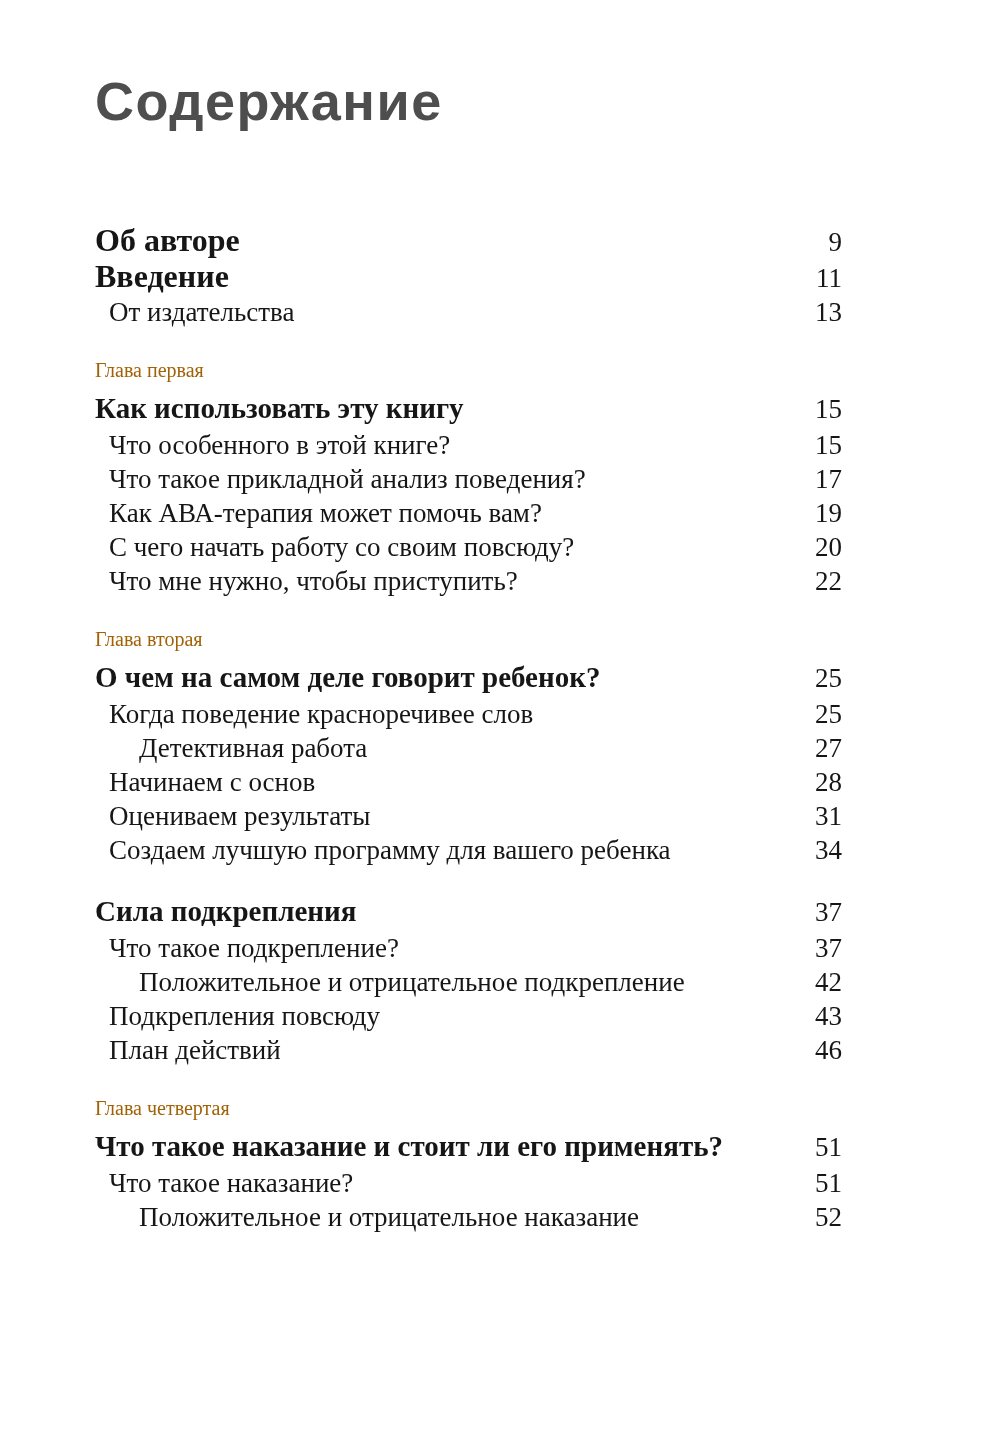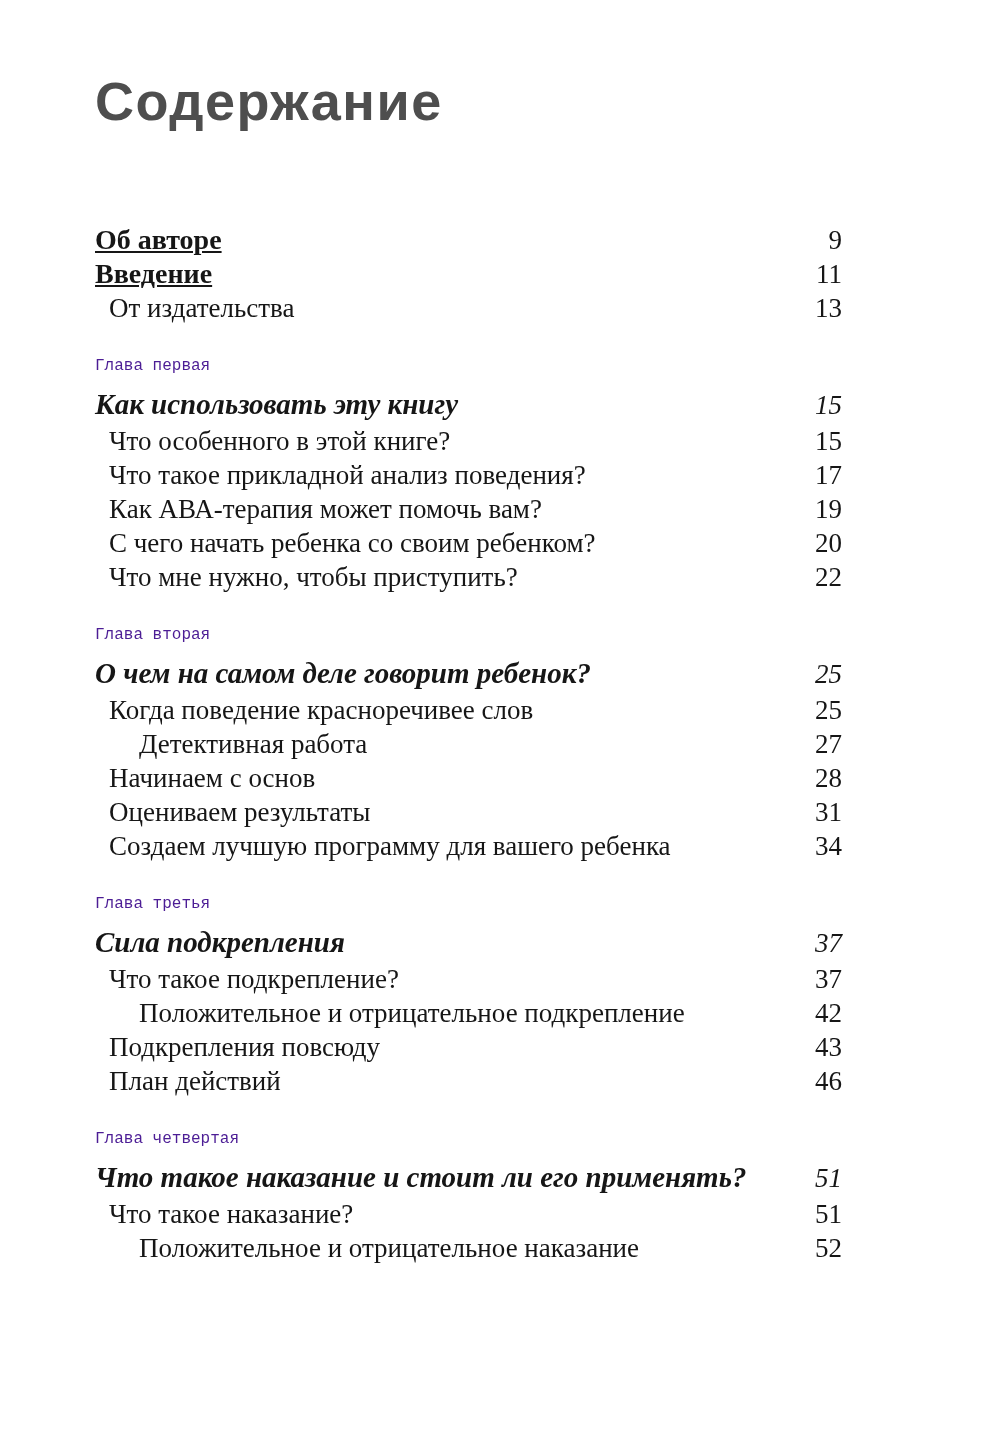--- a/index.html
+++ b/index.html
@@ -43,44 +43,42 @@
     padding-right: 20px;
   }
   .row .num {
     flex: 0 0 auto;
     font-size: 27px;
     font-weight: normal;
     text-align: right;
   }
   .lvl-main .label {
     font-weight: bold;
-    font-size: 28px;
-    text-decoration: underline;
+    font-size: 32px;
   }
   .lvl-sub .label {
     font-size: 27px;
     padding-left: 14px;
   }
   .lvl-subsub .label {
     font-size: 27px;
     padding-left: 44px;
   }
   .chapter-group {
     margin-top: 25px;
   }
   .chapter-heading {
-    font-family: Liberation Mono, monospace;
-    font-size: 16px;
-    color: #4c1d95;
+    font-family: Liberation Serif, serif;
+    font-size: 20px;
+    color: #a16207;
     line-height: 32px;
     margin-bottom: 3px;
   }
   .chapter-title-row {
     line-height: 38px;
-    font-style: italic;
   }
   .chapter-title-row .label {
     font-weight: bold;
     font-size: 29px;
   }
 </style>
 </head>
 <body>
 
 <div class="page">
@@ -115,21 +113,21 @@
           </div>
           <div class="row lvl-sub">
             <span class="label">Что такое прикладной анализ поведения?</span>
             <span class="num">17</span>
           </div>
           <div class="row lvl-sub">
             <span class="label">Как АВА-терапия может помочь вам?</span>
             <span class="num">19</span>
           </div>
           <div class="row lvl-sub">
-            <span class="label">С чего начать ребенка со своим ребенком?</span>
+            <span class="label">С чего начать работу со своим повсюду?</span>
             <span class="num">20</span>
           </div>
           <div class="row lvl-sub">
             <span class="label">Что мне нужно, чтобы приступить?</span>
             <span class="num">22</span>
           </div>
         </div>
         <div class="chapter-group">
           <div class="chapter-heading">Глава вторая</div>
           <div class="row chapter-title-row">
@@ -151,21 +149,20 @@
           <div class="row lvl-sub">
             <span class="label">Оцениваем результаты</span>
             <span class="num">31</span>
           </div>
           <div class="row lvl-sub">
             <span class="label">Создаем лучшую программу для вашего ребенка</span>
             <span class="num">34</span>
           </div>
         </div>
         <div class="chapter-group">
-          <div class="chapter-heading">Глава третья</div>
           <div class="row chapter-title-row">
             <span class="label">Сила подкрепления</span>
             <span class="num">37</span>
           </div>
           <div class="row lvl-sub">
             <span class="label">Что такое подкрепление?</span>
             <span class="num">37</span>
           </div>
           <div class="row lvl-subsub">
             <span class="label">Положительное и отрицательное подкрепление</span>

